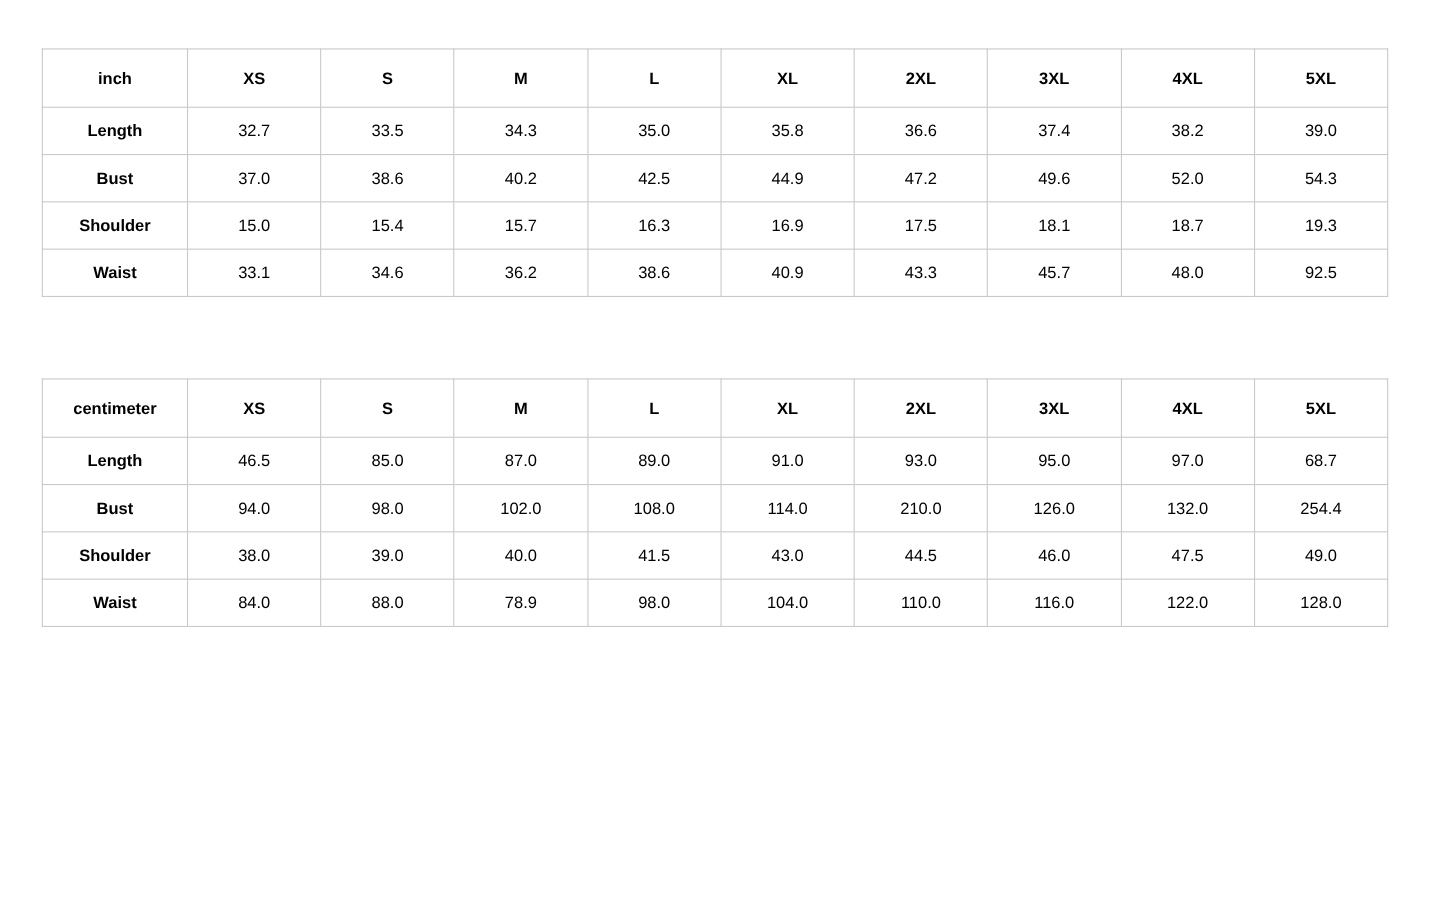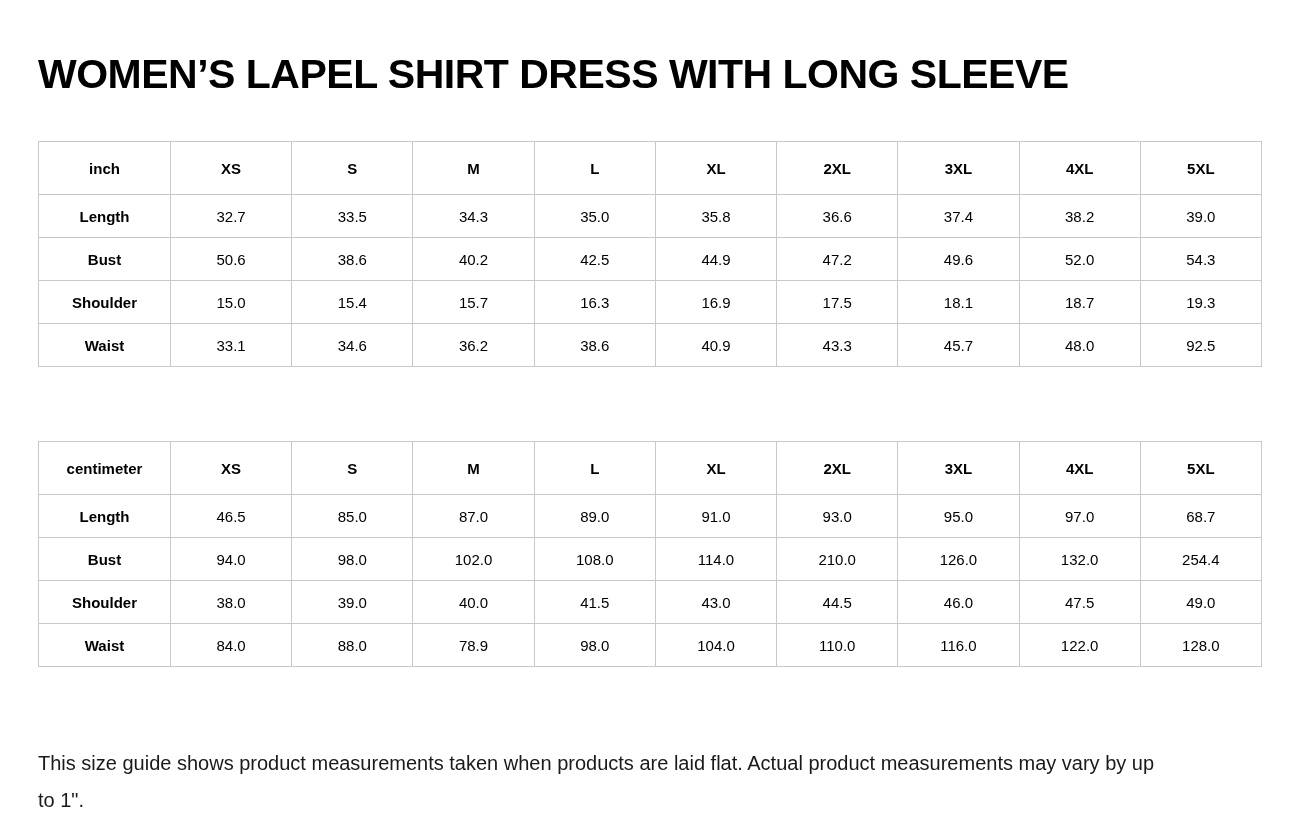--- a/index.html
+++ b/index.html
@@ -67,21 +67,20 @@
     color: #1a1a1a;
     max-width: 1130px;
     font-weight: normal;
   }
 </style>
 </head>
 <body>
 
 <div class="page">
 
-  <h1 class="title">WOMEN’S LAPEL SHIRT DRESS WITH LONG SLEEVE</h1>
 
   <div class="table-wrap">
     <table class="size-table">
       <colgroup>
           <col class="unit-col">
         </colgroup>
       <thead>
         <tr>
           <th>inch</th>
           <th>XS</th>
@@ -103,21 +102,21 @@
           <td class="value">34.3</td>
           <td class="value">35.0</td>
           <td class="value">35.8</td>
           <td class="value">36.6</td>
           <td class="value">37.4</td>
           <td class="value">38.2</td>
           <td class="value">39.0</td>
         </tr>
         <tr>
           <td>Bust</td>
-          <td class="value">50.6</td>
+          <td class="value">37.0</td>
           <td class="value">38.6</td>
           <td class="value">40.2</td>
           <td class="value">42.5</td>
           <td class="value">44.9</td>
           <td class="value">47.2</td>
           <td class="value">49.6</td>
           <td class="value">52.0</td>
           <td class="value">54.3</td>
         </tr>
         <tr>
@@ -215,15 +214,14 @@
           <td class="value">104.0</td>
           <td class="value">110.0</td>
           <td class="value">116.0</td>
           <td class="value">122.0</td>
           <td class="value">128.0</td>
         </tr>
       </tbody>
     </table>
   </div>
 
-  <p class="note">This size guide shows product measurements taken when products are laid flat. Actual product measurements may vary by up to 1".</p>
 
 </div>
 
 </body></html>

